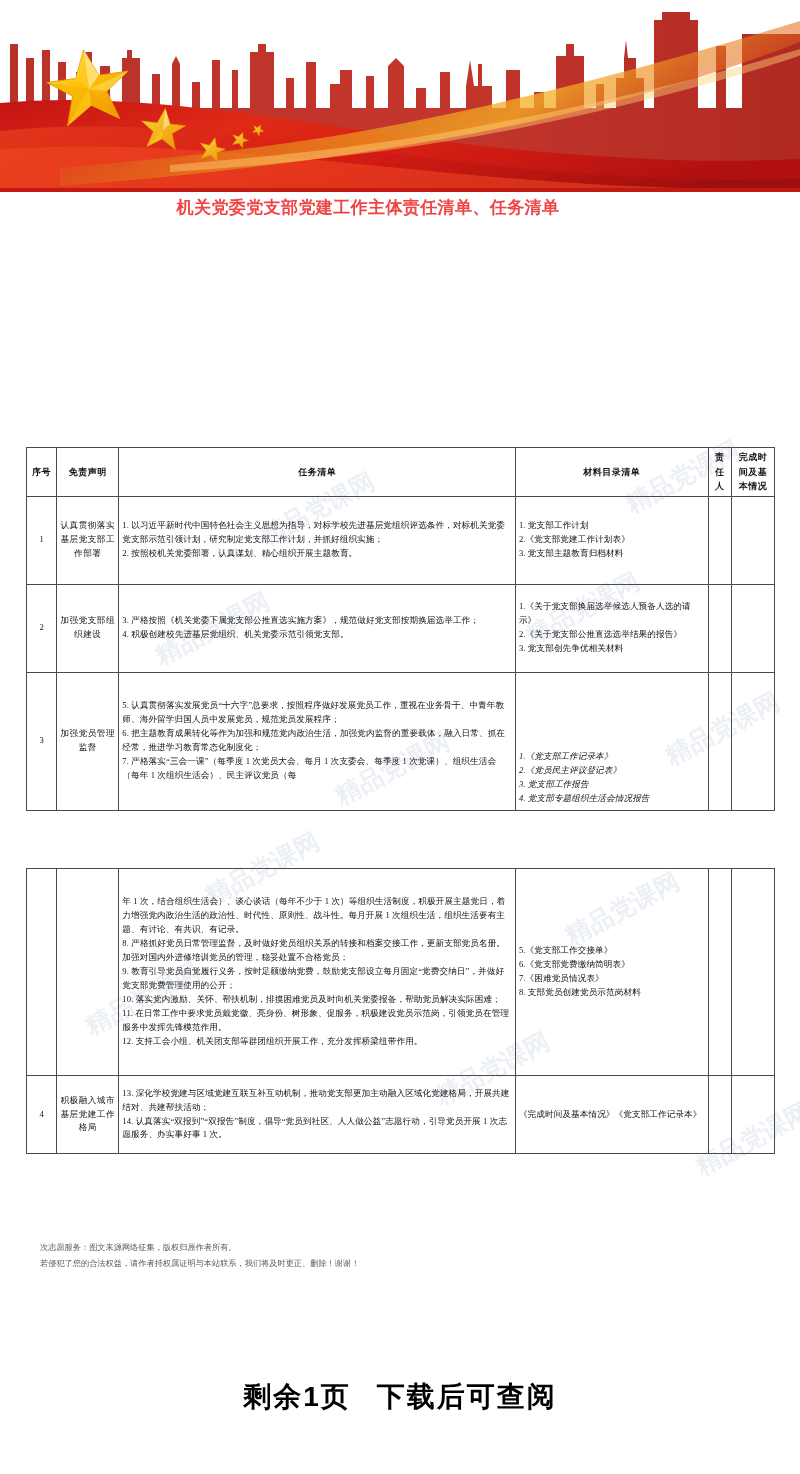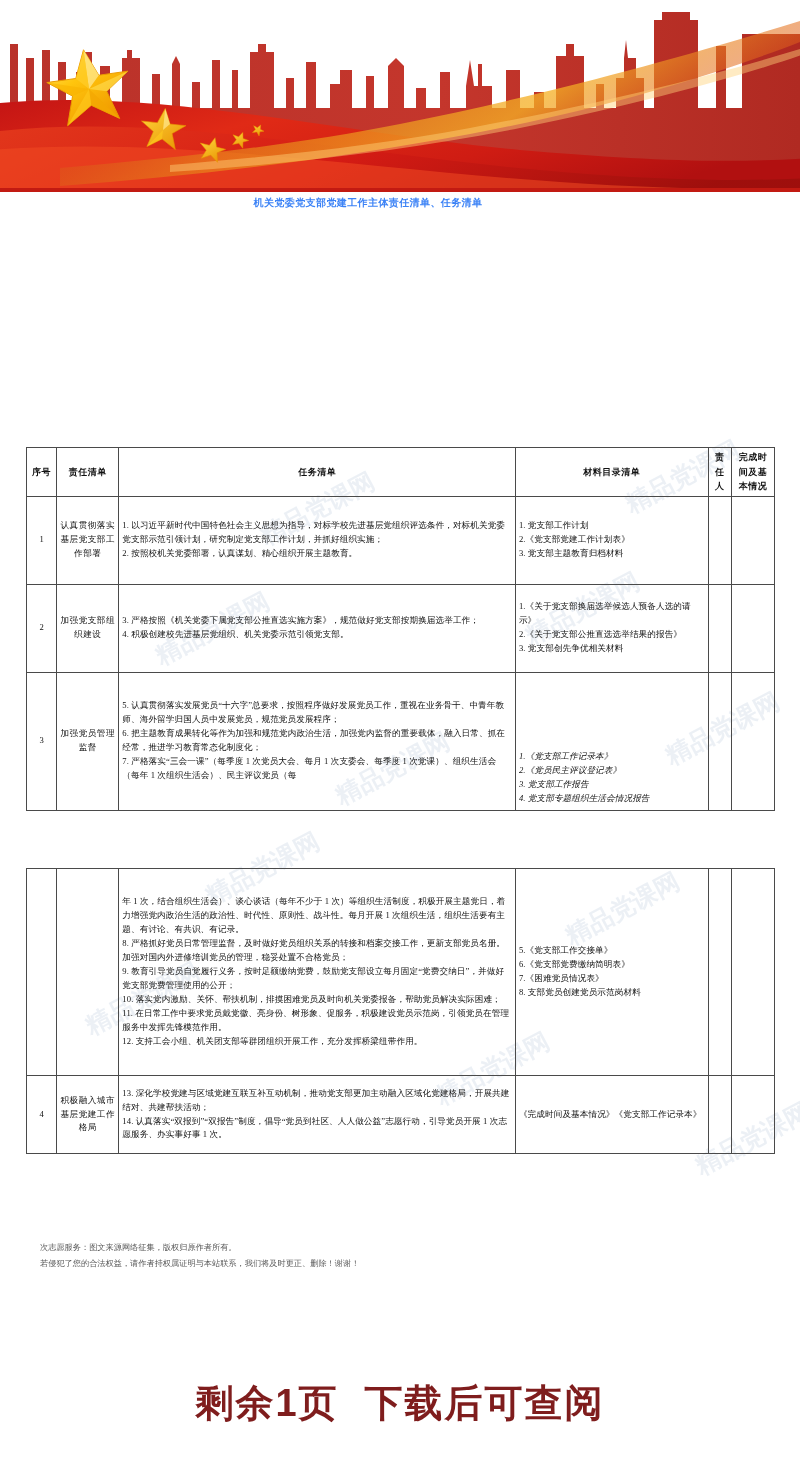--- a/index.html
+++ b/index.html
@@ -14,21 +14,21 @@
   .banner{position:absolute;left:0;top:0;width:800px;height:192px;overflow:hidden;background:#ffffff;}
   .banner svg{display:block;width:800px;height:192px;}
 
   
   .doc{position:absolute;left:0;top:192px;width:800px;height:1282px;background:#fff;}
 
   .page-title{
     position:absolute;left:0;top:196px;width:736px;
     text-align:center;
     font-family:"Liberation Sans","DejaVu Sans",sans-serif;
-    font-weight:bold;font-size:10px;color:#3b82f6;letter-spacing:.4px;
+    font-weight:bold;font-size:17px;color:#ef4444;letter-spacing:.4px;
   }
 
   
   .wm{
     position:absolute;color:#e9eef4;font-size:25px;font-weight:bold;
     font-family:"Liberation Sans","DejaVu Sans",sans-serif;
     transform:rotate(-28deg);white-space:nowrap;pointer-events:none;
     user-select:none;opacity:.85;
   }
 
@@ -70,21 +70,21 @@
 
   
   .disclaimer{
     position:absolute;left:40px;top:1240px;width:600px;
     font-size:8.2px;color:#5a5a5a;line-height:1.95;
     font-family:"Liberation Serif","DejaVu Serif",serif;
   }
   .more-pages{
     position:absolute;left:0;top:1378px;width:800px;text-align:center;
     font-family:"Liberation Sans","DejaVu Sans",sans-serif;
-    font-size:38px;font-weight:bold;color:#7f1d1d;letter-spacing:2px;
+    font-size:28px;font-weight:bold;color:#000000;letter-spacing:2px;
   }
   .more-pages .gap{display:inline-block;width:26px;}
 </style>
 </head>
 <body>
 
 <div class="banner">
   <svg viewBox="0 0 800 192" preserveAspectRatio="none">
     <defs>
       <linearGradient id="gRib" x1="0" y1="0" x2="1" y2="0.4">
@@ -211,21 +211,21 @@
     <col class="c-num">
       <col class="c-duty">
       <col class="c-task">
     <col class="c-mat">
       <col class="c-person">
       <col class="c-done">
   </colgroup>
   <thead>
     <tr>
       <th>序号</th>
-      <th>责任清单</th>
+      <th>免责声明</th>
       <th>任务清单</th>
       <th>材料目录清单</th>
       <th class="vert">责任人</th>
       <th class="vert">完成时间及基本情况</th>
     </tr>
   </thead>
   <tbody>
     <tr style="height:88px;">
       <td class="num">1</td>
       <td class="duty">认真贯彻落实基层党支部工作部署</td>

